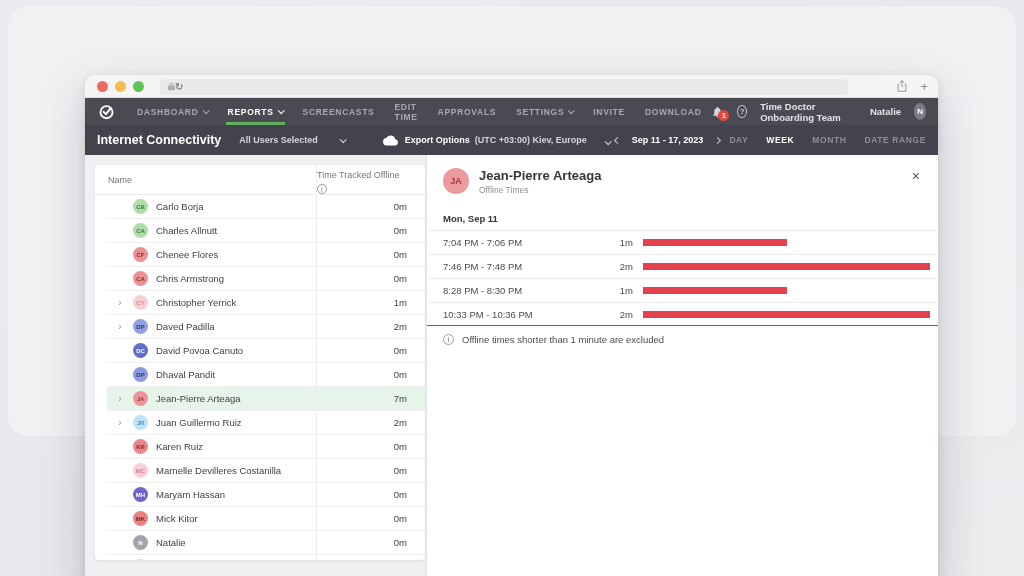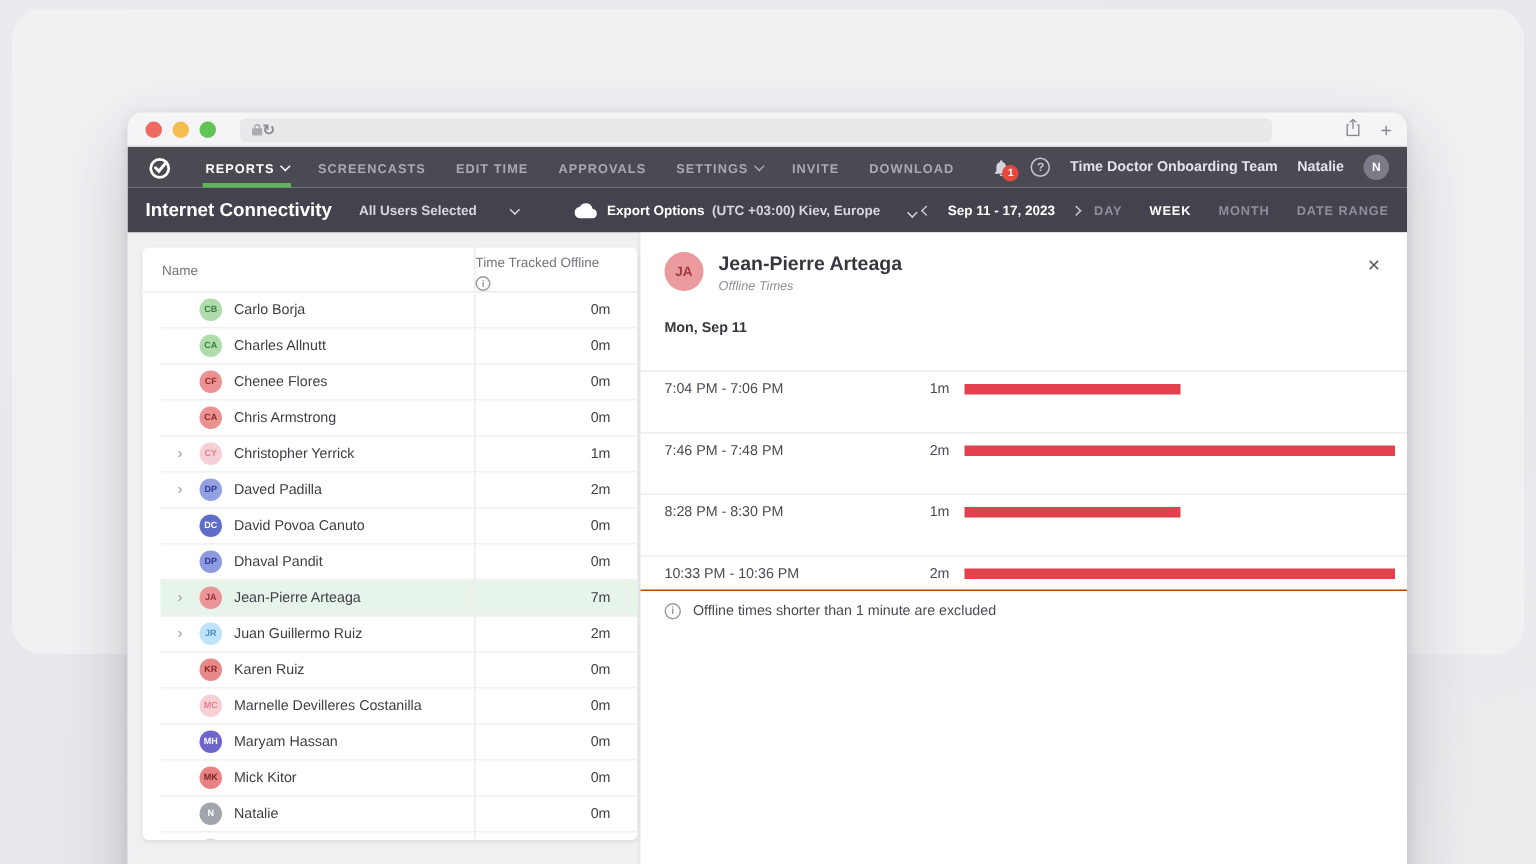--- a/index.html
+++ b/index.html
@@ -114,24 +114,24 @@
     position:absolute; left:342px; top:0; width:511px; bottom:0; background:#fff;
     box-shadow:-1px 0 3px rgba(0,0,0,.05);
   }
   .p-header { display:flex; align-items:flex-start; padding:13px 16px 8px 16px; position:relative; }
   .p-avatar {
     width:26px; height:26px; border-radius:50%; background:#eb9a9d; color:#a03a3f;
     font-size:9px; font-weight:bold; display:flex; align-items:center; justify-content:center;
   }
   .p-id { margin-left:10px; }
   .p-name { font-size:13px; font-weight:bold; color:#36363e; }
-  .p-sub { font-size:8.5px; color:#8f8f99; margin-top:2px;font-style:italic; }
+  .p-sub { font-size:8.5px; color:#8f8f99; margin-top:2px; }
   .p-close { position:absolute; right:18px; top:14px; font-size:14px; color:#55555c; cursor:pointer; line-height:1; }
   .p-date { padding:10px 16px 6px 16px; font-size:9.5px; font-weight:bold; color:#36363e; }
-  .p-entry { display:flex; align-items:center; height:24px; border-top:1px solid #ededf0; padding-left:16px;margin-top:17px; }
+  .p-entry { display:flex; align-items:center; height:24px; border-top:1px solid #ededf0; padding-left:16px; }
   .p-entry:last-of-type { border-bottom:1px solid #c2410c; }
   .e-range { width:160px; font-size:9.5px; color:#4a4a52; }
   .e-dur { width:30px; text-align:right; font-size:9.5px; color:#4a4a52; }
   .e-track { flex:1; margin:0 8px 0 10px; height:7px; }
   .e-bar { height:7px; background:#e2414d; }
   .p-note { display:flex; align-items:center; gap:8px; height:26px; padding-left:16px; font-size:9.5px; color:#4a4a52; }
   .p-note .info-i { width:11px; height:11px; font-size:7px; }
 </style>
 </head>
 <body>
@@ -169,20 +169,24 @@
   </div>
 
   <div class="navbar">
     <span class="logo">
       <svg width="17" height="17" viewBox="0 0 24 24">
           <circle cx="12" cy="13" r="8.5" fill="none" stroke="#fff" stroke-width="2.6"></circle>
           <path d="M8 12.5l3.2 3.2L17.5 8" stroke="#fff" stroke-width="2.8" fill="none" stroke-linecap="round"></path>
         </svg>
     </span>
     <div class="nav-menu" id="nav-menu">
+        <div class="nav-item">
+          <span>DASHBOARD</span>
+          <span class="chev"></span>
+        </div>
         <div class="nav-item active">
           <span>REPORTS</span>
           <span class="chev"></span>
         </div>
         <div class="nav-item">
           <span>SCREENCASTS</span>
         </div>
         <div class="nav-item">
           <span>EDIT TIME</span>
         </div>

